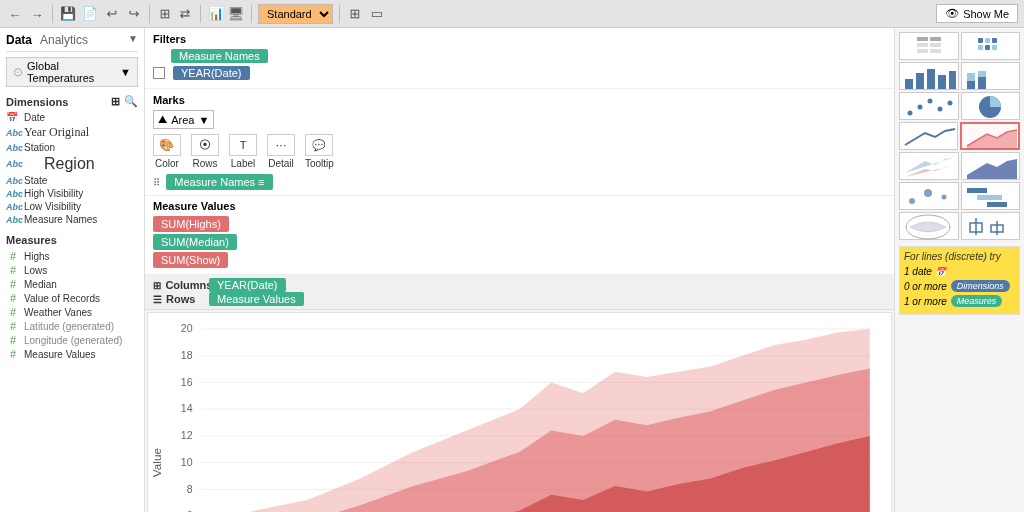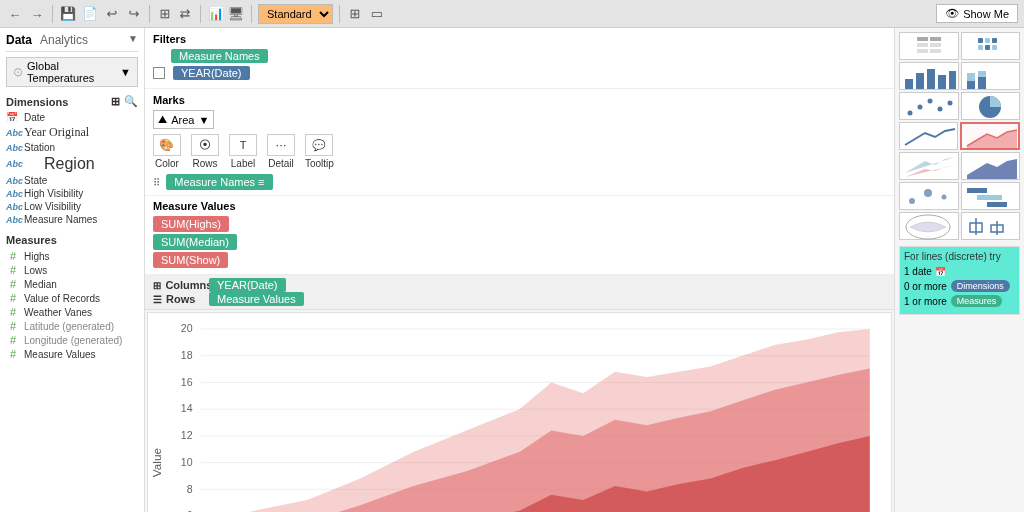--- a/index.html
+++ b/index.html
@@ -24,21 +24,21 @@
     .filter-indent { margin-left: 18px; }
     .marks-title { font-weight: bold; font-size: 11px; margin-bottom: 4px; }
     .mark-select { border: 1px solid #bbb; background: white; font-size: 11px; padding: 2px 4px; display: flex; align-items: center; gap: 4px; cursor: pointer; }
     .mark-btn { display: flex; flex-direction: column; align-items: center; gap: 2px; cursor: pointer; font-size: 10px; color: #333; }
     .mark-btn-icon { width: 28px; height: 22px; border: 1px solid #ccc; background: white; display: flex; align-items: center; justify-content: center; font-size: 14px; }
     .measure-names-pill { background: #3db08c; color: white; padding: 2px 8px; border-radius: 2px; font-size: 11px; cursor: pointer; display: inline-flex; align-items: center; gap: 4px; }
     .col-row-item { display: flex; align-items: center; gap: 6px; font-size: 11px; }
     .col-row-label { font-weight: bold; color: #333; width: 50px; display: flex; align-items: center; gap: 4px; }
     .col-row-pill { background: #3db08c; color: white; padding: 1px 8px; border-radius: 2px; font-size: 11px; }
     .measure-values-title { font-weight: bold; font-size: 11px; margin-bottom: 4px; }
-    .hint-section { margin-top: 6px; padding: 4px; background: #5eead4; border: 1px solid #ddd; font-size: 10px; }
+    .hint-section { margin-top: 6px; padding: 4px; background: #fde047; border: 1px solid #ddd; font-size: 10px; font-style: italic; }
     .hint-title { font-size: 10px; color: #333; margin-bottom: 4px; }
     .hint-row { display: flex; align-items: center; gap: 4px; margin-bottom: 3px; font-size: 10px; }
     .hint-pill-blue { background: #4e79a7; color: white; padding: 1px 6px; border-radius: 10px; font-size: 9px; }
     .hint-pill-green { background: #3db08c; color: white; padding: 1px 6px; border-radius: 10px; font-size: 9px; }
     .middle-row { display: flex; flex: 1; min-height: 0; }
     .left-col { width: 145px; background: white; border-right: 1px solid #ddd; display: flex; flex-direction: column; flex-shrink: 0; overflow-y: auto; }
     .center-col { flex: 1; display: flex; flex-direction: column; min-width: 0; }
     .right-col { width: 130px; background: #f5f5f5; border-left: 1px solid #ddd; flex-shrink: 0; overflow-y: auto; padding: 4px; }
 
     .top-bar { height: 28px; background: #e4e4e4; display: flex; align-items: center; padding: 0 6px; gap: 4px; border-bottom: 1px solid #ccc; flex-shrink: 0; }

